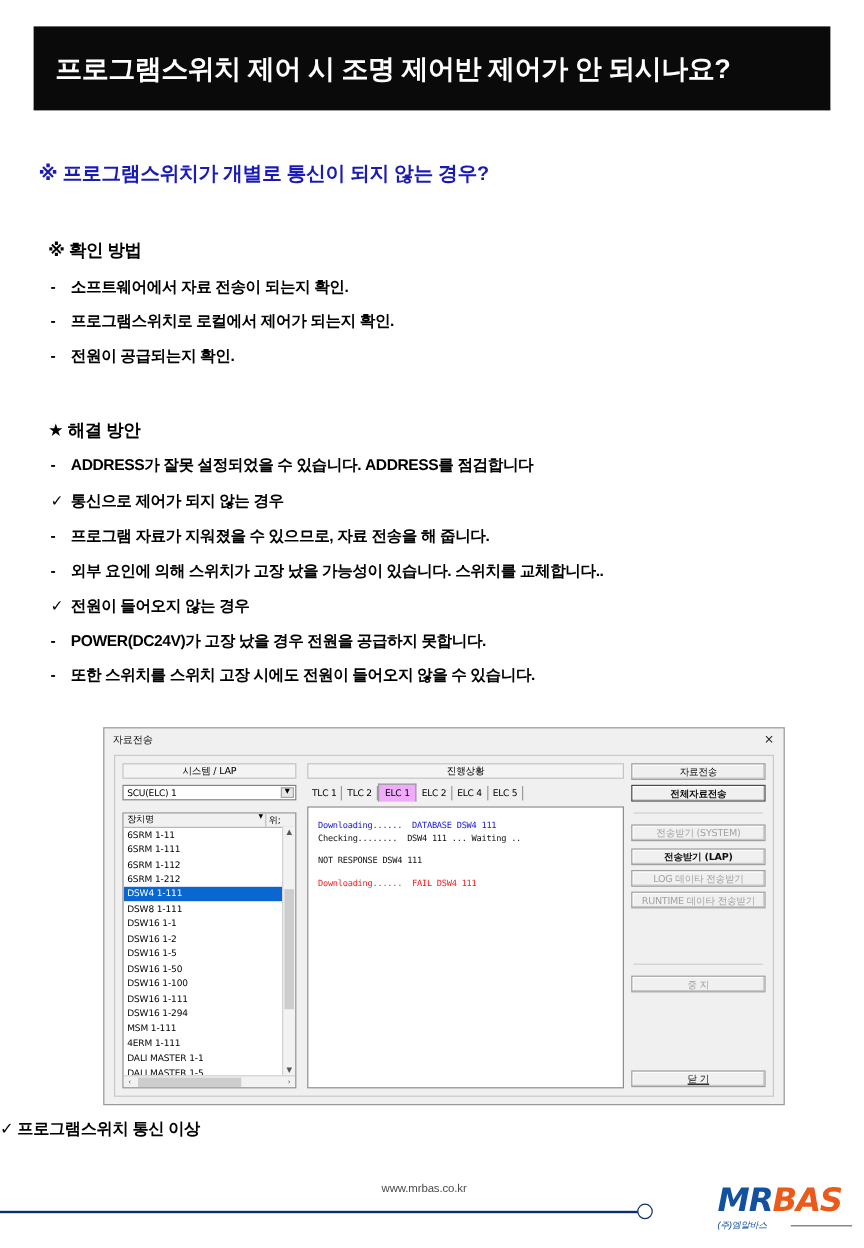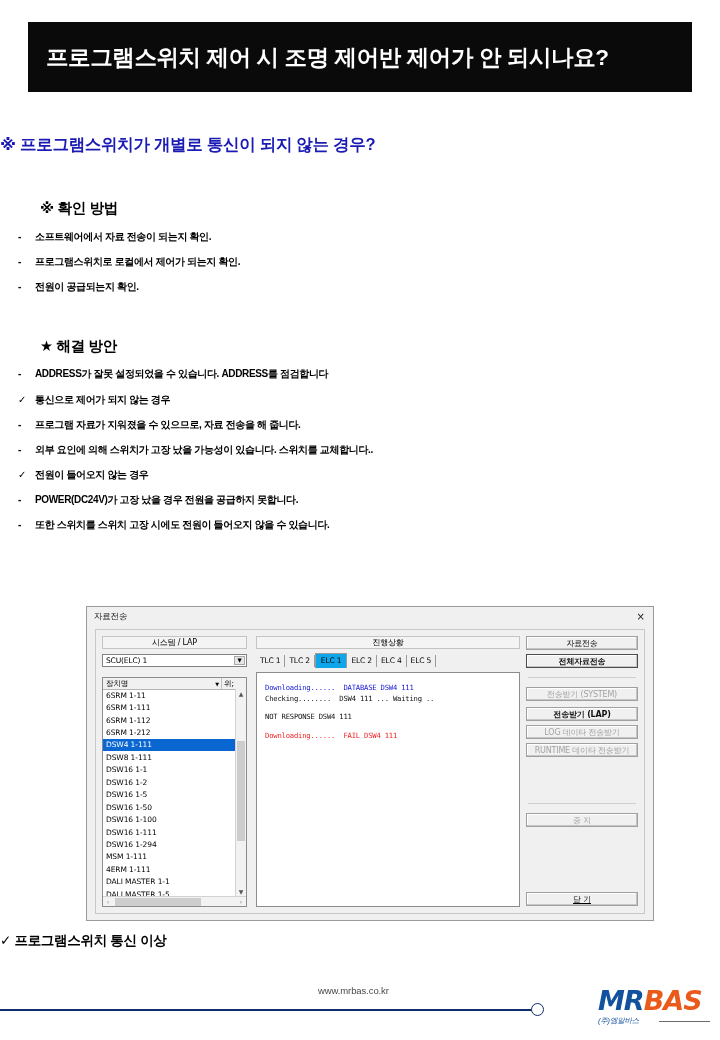--- a/index.html
+++ b/index.html
@@ -42,32 +42,33 @@
     left: 0;
     top: 120px;
     width: 720px;
   }
   .blue-heading {
     color: #1a1ab4;
     font-size: 16.5px;
     font-weight: bold;
     letter-spacing: -0.3px;
     margin-top: 14px;
+    margin-left: 32px;
   }
   .section-head {
     font-size: 14.5px;
     font-weight: bold;
     padding-left: 40px;
     letter-spacing: -0.3px;
     margin-top: 43px;
   }
   .bullet-line {
-    font-size: 10px;
-    font-weight: bold;
-    padding-left: 18px;
+    font-size: 13px;
+    font-weight: bold;
+    padding-left: 42px;
     letter-spacing: -0.35px;
     margin-top: 12px;
     white-space: nowrap;
   }
   .bullet-line .mk {
     display: inline-block;
     width: 17px;
     font-weight: bold;
   }
   .tight {
@@ -186,21 +187,20 @@
     display: flex;
     height: 11px;
     border-bottom: 1px solid #b5b5b5;
     background: #f1f1f1;
   }
   .lb-header .c1 {
     flex: 1;
     font-size: 7.6px;
     padding-left: 3px;
     display: flex;
-    align-items: center;
     border-right: 1px solid #c0c0c0;
     letter-spacing: -0.2px;
     justify-content: space-between;
     padding-right: 2px;
   }
   .lb-header .c2 {
     width: 22px;
     font-size: 7.6px;
     display: flex;
     align-items: center;
@@ -311,21 +311,21 @@
     padding: 0 4px 1px 4px;
     letter-spacing: -0.2px;
     border-right: 1px solid #9b9b9b;
     line-height: 11px;
     cursor: default;
   }
   .tab.active {
     font-weight: normal;
     border: 1px solid #9b9b9b;
     border-bottom: none;
-    background: #0ea5e9;
+    background: #f0abfc;
     padding: 1px 5px 2px 5px;
     margin-bottom: -1px;
     position: relative;
     z-index: 2;
   }
   .logbox {
     position: absolute;
     top: 36px;
     left: 0;
     right: 0;

